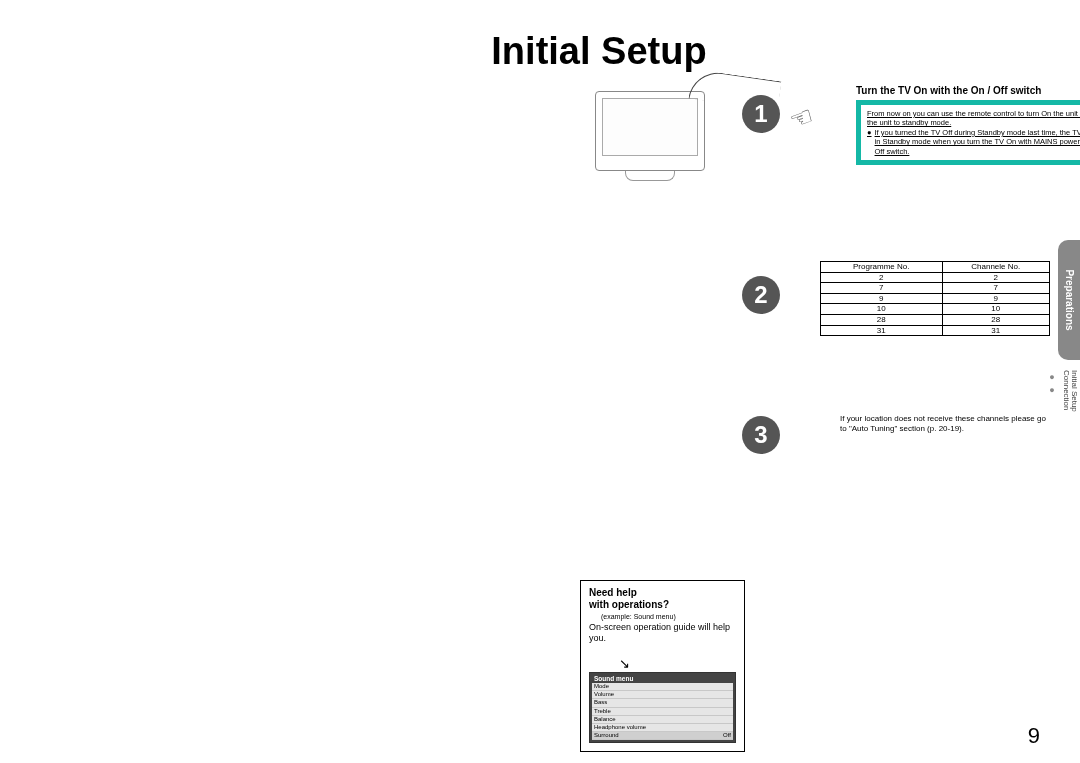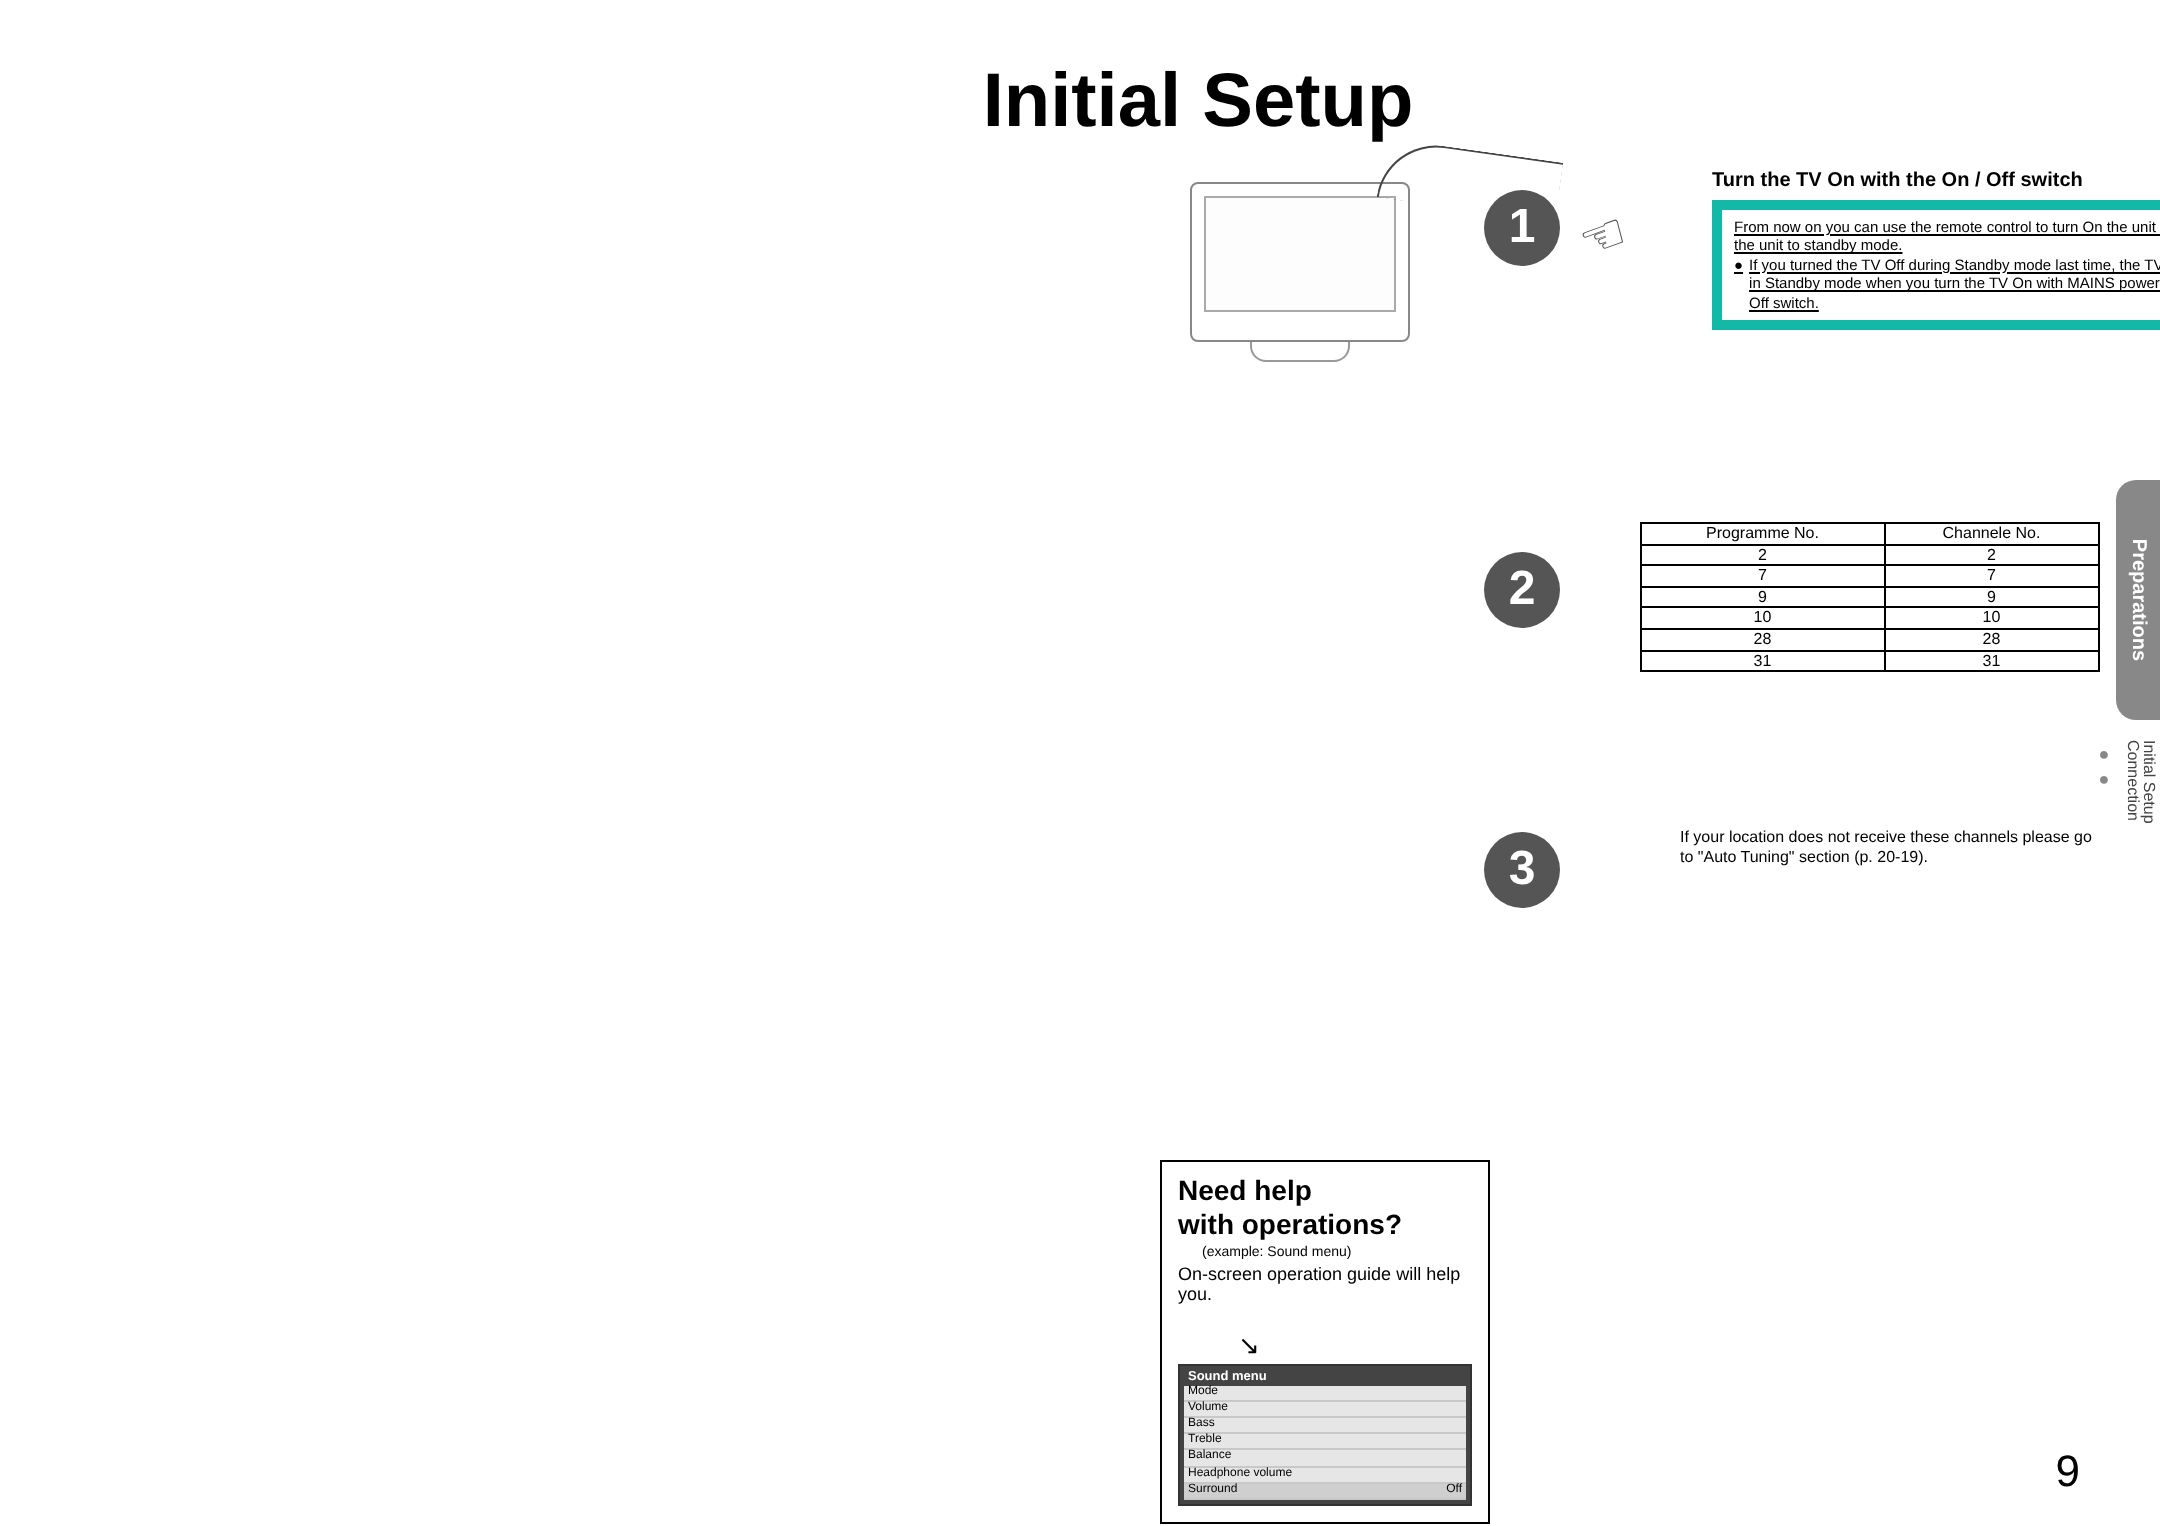--- a/index.html
+++ b/index.html
@@ -158,21 +158,21 @@
   
   .help-box {
     position: absolute;
     left: 580px;
     top: 580px;
     width: 165px;
     border: 1px solid #000;
     padding: 6px 8px 8px 8px;
   }
   .help-title {
-    font-size: 14px;
+    font-size: 10px;
     font-weight: bold;
     line-height: 1.2;
   }
   .help-example {
     font-size: 7px;
     margin: 2px 0 2px 12px;
   }
   .help-desc {
     font-size: 9px;
     line-height: 1.2;

